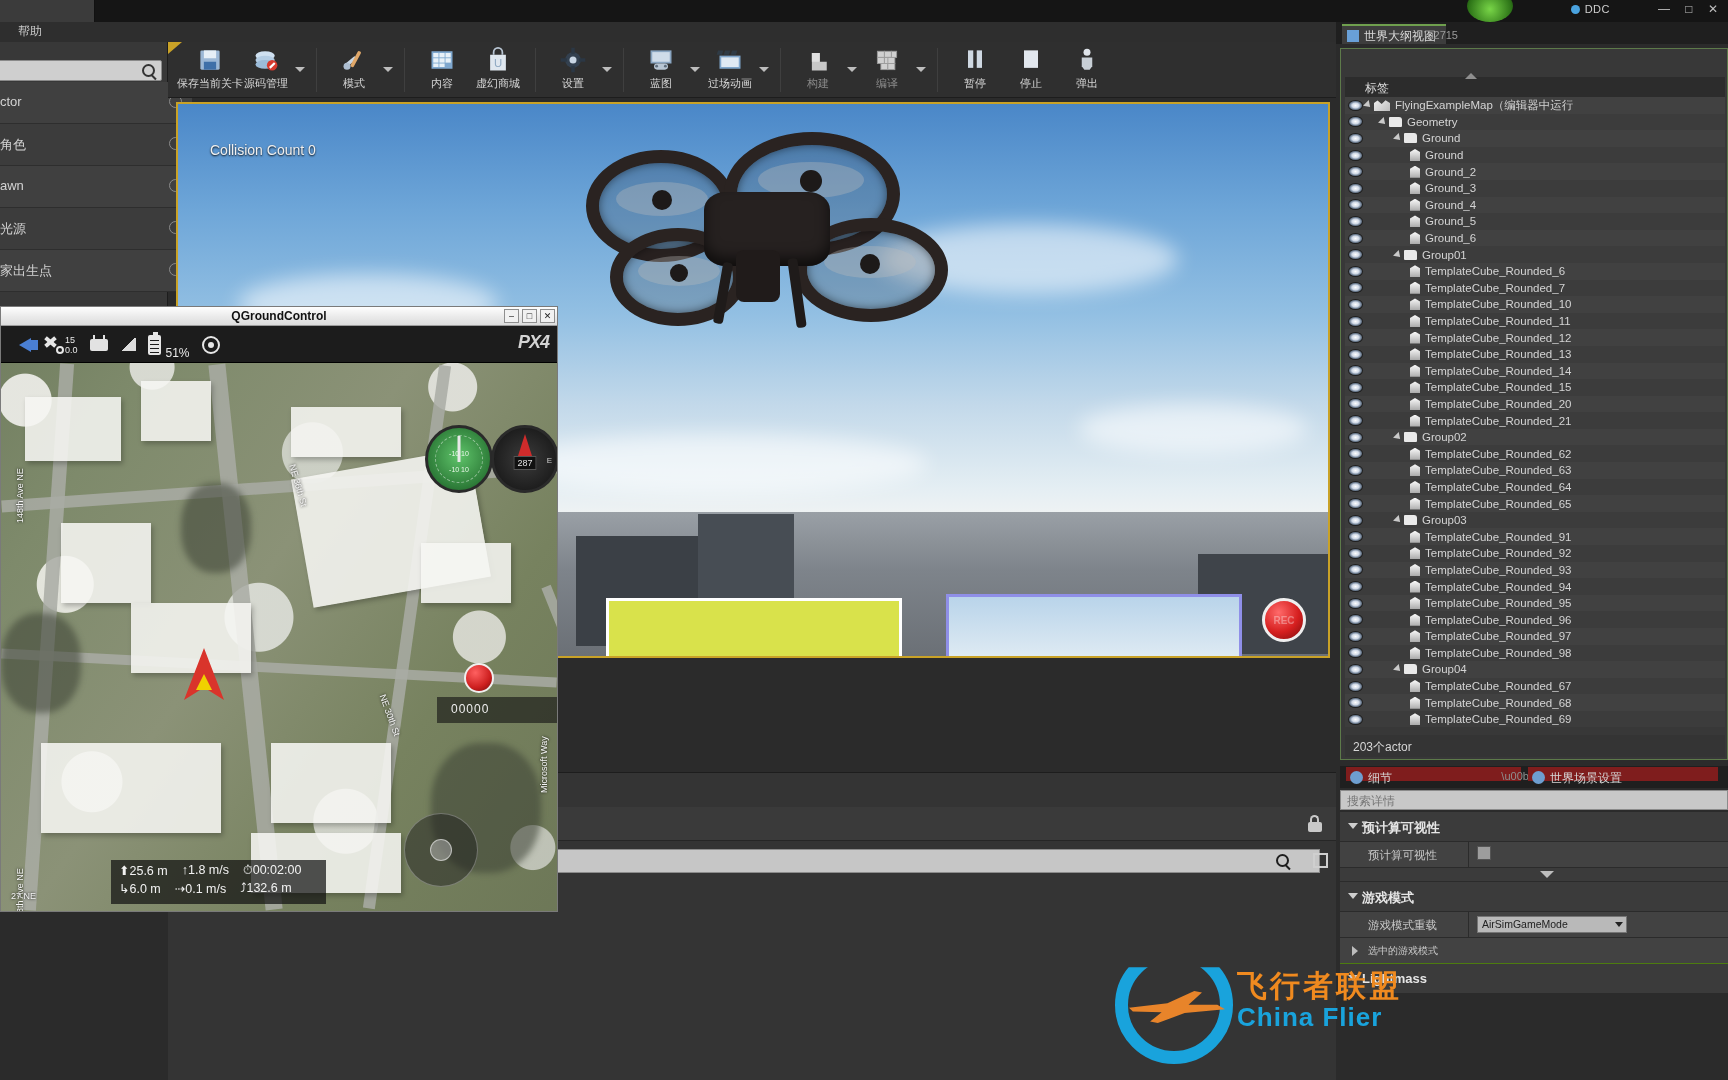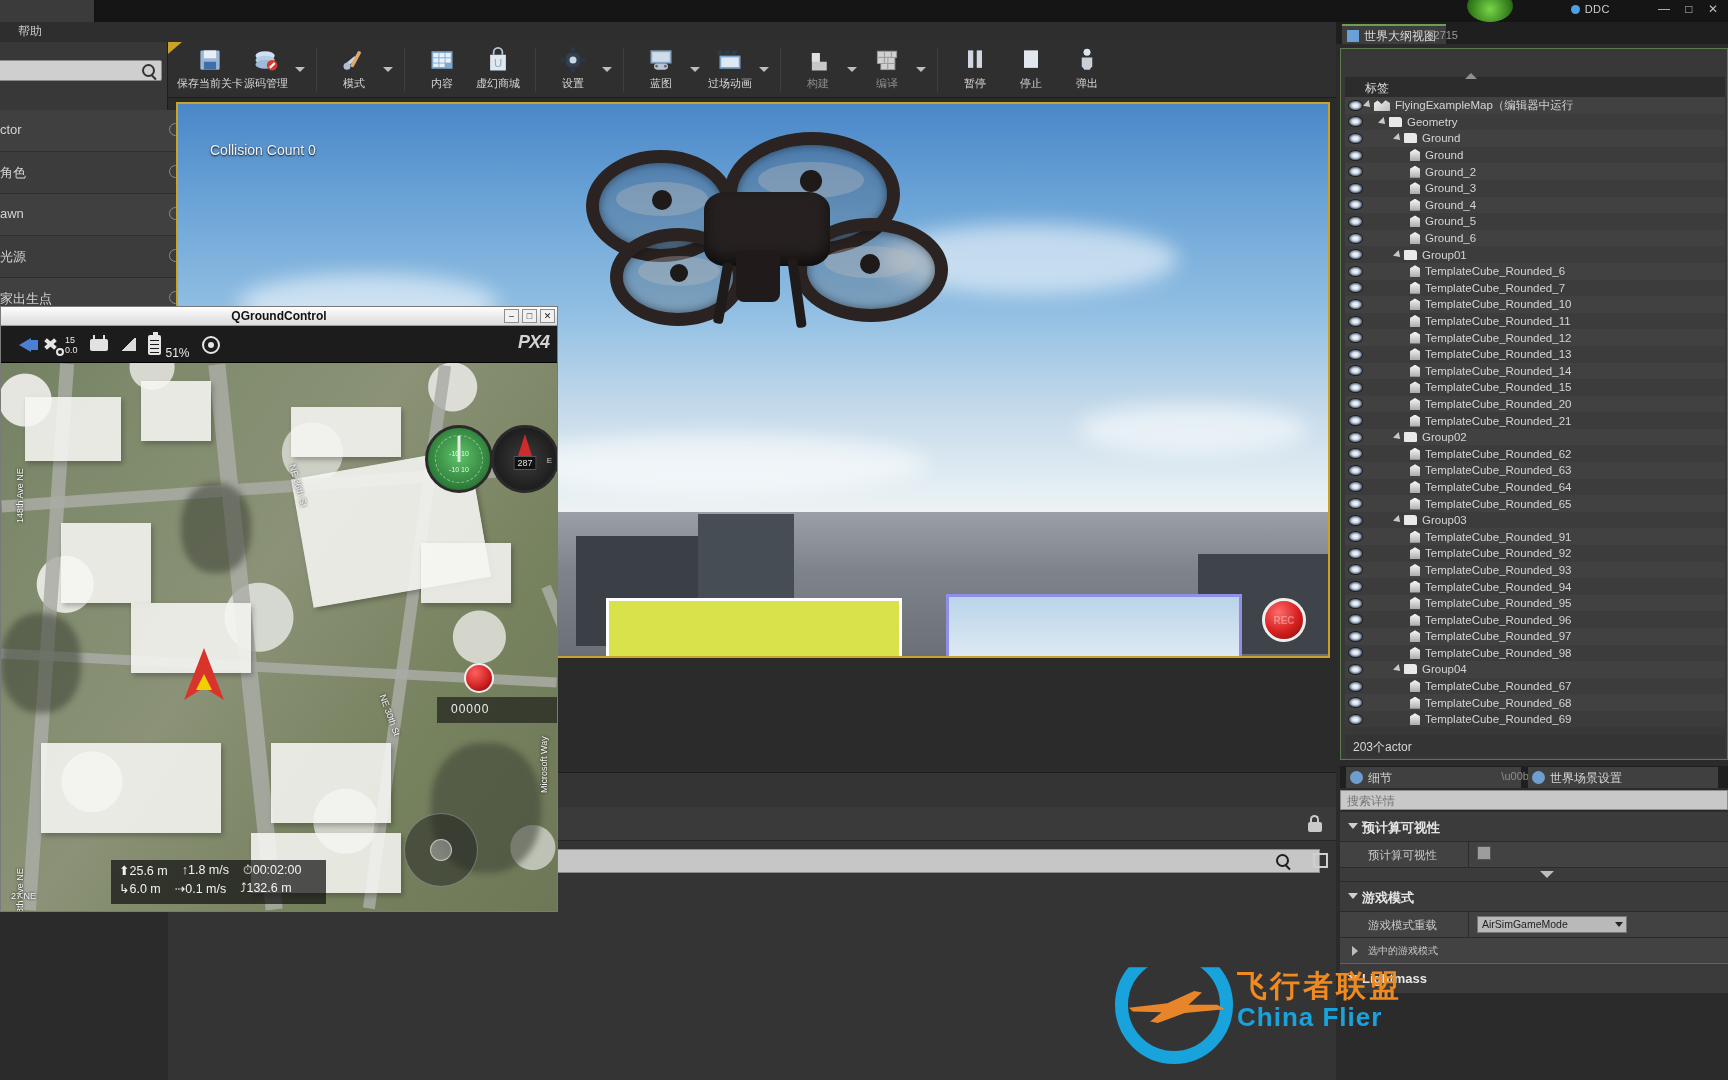--- a/index.html
+++ b/index.html
@@ -23,21 +23,21 @@
       background:radial-gradient(circle at 50% 60%, #7ddf4a 0%, #2f7a18 70%, #13340a 100%); opacity:.95; }
 
   .menu-bar { position:absolute; left:0; top:22px; width:1728px; height:20px; background:#2e2e2e; }
   .menu-bar .mtxt { position:absolute; left:2px; top:1px; color:#c8c8c8; font-size:12px;margin-left:16px; }
 
   
   .left-panel { position:absolute; left:0; top:42px; width:168px; height:760px; background:#383838; border-right:1px solid #1d1d1d; }
   .left-search { position:absolute; left:-8px; top:18px; width:170px; height:21px; background:#cfcfcf; border:1px solid #8a8a8a; border-radius:2px; }
   .left-search .mag { position:absolute; right:6px; top:3px; width:13px; height:13px; border:2px solid #333; border-radius:50%; }
   .left-search .mag:after { content:''; position:absolute; right:-4px; bottom:-3px; width:7px; height:2px; background:#333; transform:rotate(45deg); }
-  .left-list { position:absolute; left:0; top:68px; width:192px; }
+  .left-list { position:absolute; left:0; top:40px; width:192px; }
   .left-row { position:relative; height:42px; border-bottom:1px solid #2e2e2e; background:#3c3c3c; }
   .left-row:nth-child(odd){ background:#404040; }
   .left-row .lbl { position:absolute; left:0; top:12px; color:#d3d3d3; font-size:13px; }
   .left-row .chev { position:absolute; right:10px; top:13px; width:13px; height:13px; border-radius:50%; border:1px solid #8b8b8b; }
 
   
   .toolbar { position:absolute; left:168px; top:42px; width:1168px; height:56px; background:#2f2f2f; border-bottom:1px solid #1d1d1d; }
   .tb-tab { position:absolute; left:0; top:0; width:14px; height:12px; background:#c9a227; clip-path:polygon(0 0,100% 0,0 100%); }
   .tb-item { position:relative; width:56px; height:48px; display:flex; flex-direction:column; align-items:center; justify-content:flex-start; cursor:default; }
   .tb-item .ico { width:34px; height:30px; display:flex; align-items:center; justify-content:center; }
@@ -108,21 +108,21 @@
   .ol-label { font-size:11.5px; color:#d4d4d4; white-space:nowrap; }
   .arrow { display:inline-block; width:0; height:0; border-top:4px solid transparent; border-bottom:4px solid transparent; border-left:6px solid #c9c9c9; margin-right:3px; transform:rotate(45deg); vertical-align:1px; }
   .fold { display:inline-block; width:13px; height:10px; background:#e9e9e9; border-radius:1px 3px 1px 1px; margin-right:5px; vertical-align:-1px; }
   .cube { display:inline-block; width:10px; height:12px; margin-right:5px; vertical-align:-2px;
       background:linear-gradient(180deg,#fafafa 0%,#d4d4d4 50%,#ababab 100%); clip-path:polygon(50% 0,100% 25%,100% 100%,0 100%,0 25%); }
   .map-ico { display:inline-block; width:16px; height:12px; margin-right:5px; vertical-align:-2px;
       background:linear-gradient(135deg,#f2f2f2 0%,#bdbdbd 100%); clip-path:polygon(0 30%,22% 10%,48% 40%,72% 8%,100% 30%,100% 100%,0 100%); }
   .ol-footer { position:absolute; left:4px; bottom:2px; width:380px; height:22px; background:#343434; color:#d6d6d6; font-size:12px; padding:4px 0 0 8px; }
 
   .details-tabs { position:absolute; left:4px; top:744px; width:388px; height:22px; background:#1f1f1f; }
-  .dtab { position:absolute; top:1px; height:21px; background:#404040; color:#d6d6d6; font-size:12px; padding:3px 20px 0 22px; }
+  .dtab { position:absolute; top:1px; height:14px; background:#7f1d1d; color:#d6d6d6; font-size:12px; padding:3px 20px 0 22px; }
   .dtab .di { position:absolute; left:4px; top:4px; width:13px; height:13px; border-radius:50%; background:#6e9ed0; }
   .dtab .dots { position:absolute; right:-14px; top:3px; color:#8e8e8e; font-size:11px; }
   .d-search { position:absolute; left:4px; top:768px; width:388px; height:20px; background:#c8c8c8; border:1px solid #8b8b8b; color:#777; font-size:12px; padding:2px 6px; }
   .d-rows { position:absolute; left:4px; top:790px; width:388px; }
   .d-cat { position:relative; height:30px; background:#3b3b3b; border-bottom:1px solid #2b2b2b; color:#e6e6e6; font-size:13px; font-weight:bold; padding:7px 0 0 22px; }
   .d-cat .tri { position:absolute; left:8px; top:11px; border-left:5px solid transparent; border-right:5px solid transparent; border-top:6px solid #cfcfcf; }
   .d-prop { position:relative; height:26px; background:#424242; border-bottom:1px solid #2b2b2b; display:flex; }
   .d-prop .k { width:128px; color:#c9c9c9; font-size:11.5px; padding:6px 0 0 28px; }
   .d-prop .v { flex:1; border-left:1px solid #2b2b2b; padding:4px 0 0 8px; }
   .d-check { width:14px; height:14px; background:#9d9d9d; border:1px solid #555; display:inline-block; }
@@ -887,21 +887,21 @@
       <div class="btns">
         <span>–</span>
         <span>□</span>
         <span>✕</span>
       </div>
     </div>
 
     <div class="qgc-toolbar">
       <div class="seg" style="left:18px; gap:12px;">
         <div class="tl-speaker"></div>
-        <div style="display:flex; align-items:flex-end;">
+        <div style="display:flex; align-items:flex-start;">
           <div class="tl-sat">
               <b></b>
               <i></i>
               <u></u>
             </div>
           <div class="tl-num">
             <span>15</span>
             <span>0.0</span>
           </div>
         </div>

